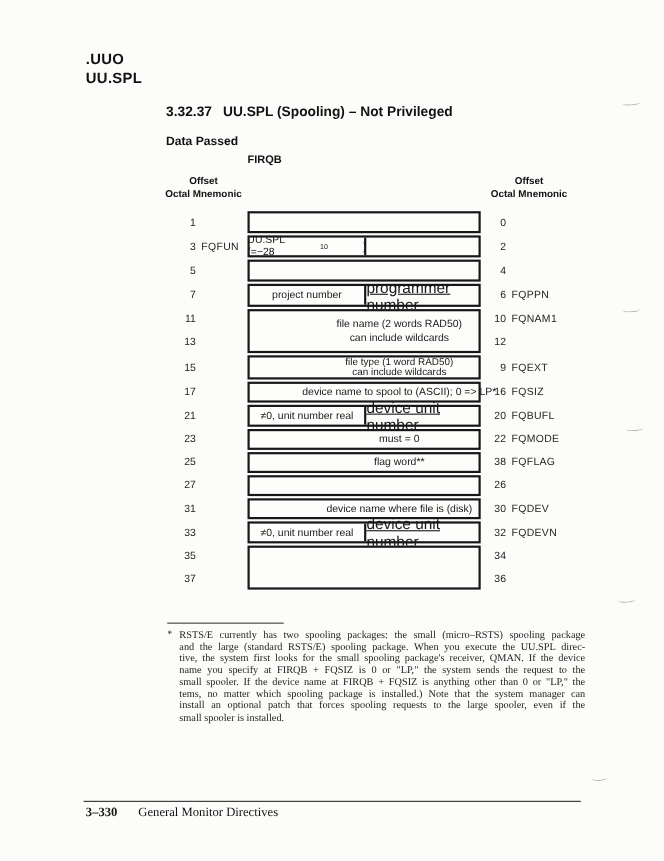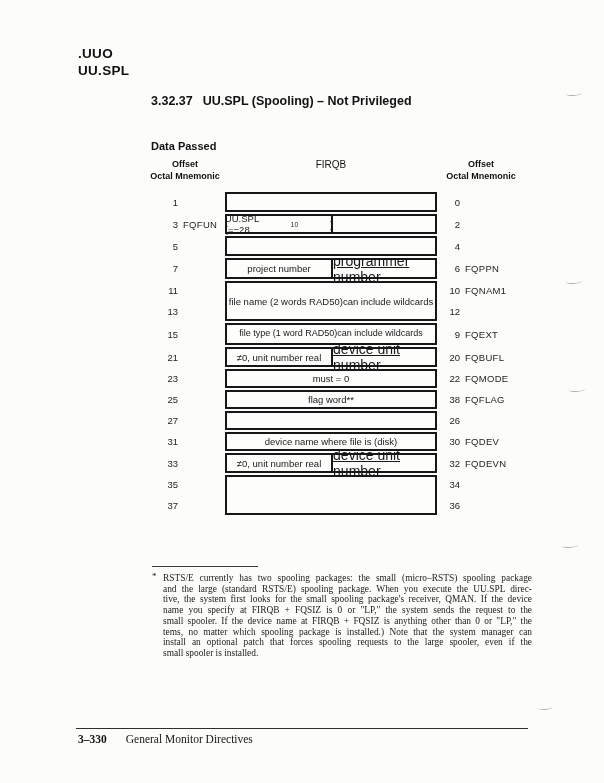--- a/index.html
+++ b/index.html
@@ -6,39 +6,39 @@
   .page{
     position:relative; width:604px; height:783px; margin:0 auto;
     background:#fcfcfa; overflow:hidden;
     font-family:"Liberation Sans","DejaVu Sans",sans-serif;
     color:#1c1c1c;
   }
   .abs{position:absolute;}
   .running-head{left:78px; top:45px; font-weight:700; font-size:13.5px; line-height:17px; color:#111; letter-spacing:.3px;}
   .section-title{left:151px; top:94px; font-weight:700; font-size:12.5px; color:#111;}
   .section-title .st-num{margin-right:10px;}
-  .data-passed{left:151px; top:140px; font-weight:700; font-size:11px; color:#111;}
-  .firqb{left:225px; top:140px; width:212px; text-align:center; font-weight:400; font-size:10px; color:#111;margin-top:19px;}
+  .data-passed{left:151px; top:123px; font-weight:700; font-size:11px; color:#111;}
+  .firqb{left:225px; top:140px; width:212px; font-weight:700; font-size:10px; color:#111;}
   .col-header{top:159px; width:92px; text-align:center; font-weight:700; font-size:9px; line-height:11.5px; color:#111;}
   .col-header.ch-left{left:139px;}
   .col-header.ch-right{left:435px;}
 
   .table{left:225px; top:192px; width:212px;}
   .trow{position:relative; border:2px solid #171717; margin-bottom:2px; background:#fdfdfc; box-sizing:content-box;}
   .lbl{position:absolute; top:-2px; bottom:-2px; display:flex; flex-direction:column; justify-content:center;
        font-size:9.5px; color:#1e1e1e; white-space:nowrap;}
   .lbl-l{left:-67px; width:58px;}
   .lbl-r{left:calc(100% + 12px); width:74px;}
   .dbl > .lbl{justify-content:space-between; padding:4px 0;}
   .lblrow{display:flex; line-height:11px;}
   .lbl-l .num{width:18px; text-align:right;}
   .lbl-r .num{width:13px; text-align:right;}
   .mnem{margin-left:5px; letter-spacing:.3px;}
-  .cellfull{width:100%; height:100%; display:flex; flex-direction:row; align-items:center; justify-content:center;
-            text-align:center; font-size:9.5px; color:#191919;}
+  .cellfull{width:100%; height:100%; display:flex; flex-direction:column; align-items:center; justify-content:center;
+            text-align:center; font-size:9.5px; color:#191919;padding-left:32px;}
   .cellfull.tight{font-size:9px; line-height:9.5px;}
   .cellfull .ln{line-height:13px;}
   .cellfull.tight .ln{line-height:9.5px;}
   .split{display:flex; height:100%;}
   .c1{width:51%; border-right:2px solid #171717; box-sizing:border-box; display:flex; align-items:center; justify-content:center; font-size:9.5px; color:#191919;gap:32px;}
   .c2{width:49%; display:flex; align-items:center; justify-content:center; font-size:14px; color:#191919;text-decoration:underline;}
 
   .fn-rule{left:152px; top:566px; width:106px; height:0; border-top:1px solid #3c3c3c;}
   .footnote{left:152px; top:573px; width:380px; font-family:"Liberation Serif","DejaVu Serif",serif; font-size:9.4px; line-height:10.7px; color:#222;}
   .fn-marker{position:absolute; left:0; top:-2px; font-size:9px;}
@@ -193,20 +193,37 @@
             <span class="num">9</span>
             <span class="mnem">FQEXT</span>
           </div>
       </div>
       <div class="cellfull tight">
         <div class="ln">file type (1 word RAD50)</div>
         <div class="ln">can include wildcards</div>
       </div>
     </div>
 
+    <div class="trow" style="height:15px">
+      <div class="lbl lbl-l">
+        <div class="lblrow">
+            <span class="num">17</span>
+            <span class="mnem"></span>
+          </div>
+      </div>
+      <div class="lbl lbl-r">
+        <div class="lblrow">
+            <span class="num">16</span>
+            <span class="mnem">FQSIZ</span>
+          </div>
+      </div>
+      <div class="cellfull">
+        <div class="ln" style="line-height:11px">device name to spool to (ASCII); 0 =&gt; LP*</div>
+      </div>
+    </div>
 
     <div class="trow" style="height:16px">
       <div class="lbl lbl-l">
         <div class="lblrow">
             <span class="num">21</span>
             <span class="mnem"></span>
           </div>
       </div>
       <div class="lbl lbl-r">
         <div class="lblrow">

